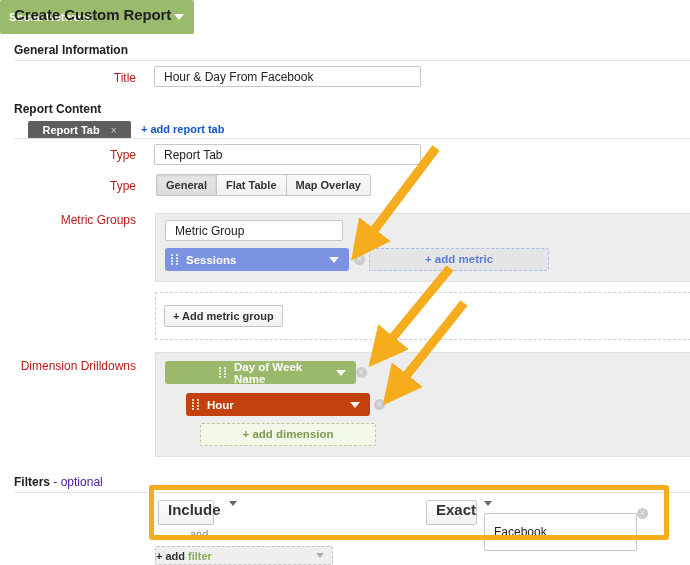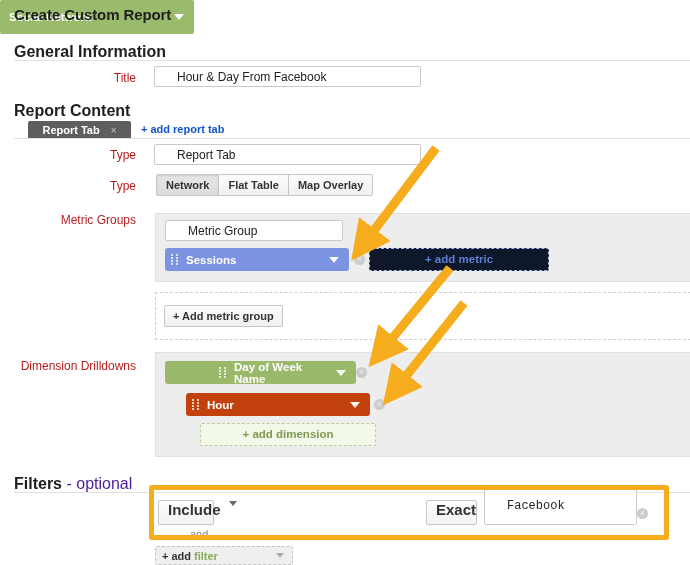--- a/index.html
+++ b/index.html
@@ -18,21 +18,21 @@
   .page { position: relative; width: 690px; height: 565px; }
 
   
   .page-title {
     position: absolute; left: 14px; top: 6px;
     font-size: 15px; font-weight: bold; color: #202020;
     letter-spacing: -0.1px;
   }
   .section-head {
     position: absolute; left: 14px;
-    font-size: 16px; font-weight: bold; color: #202020;
+    font-size: 12px; font-weight: bold; color: #202020;
   }
   .section-head .opt { font-weight: normal; color: #4c1d95; }
   #sh-general { top: 43px; }
   #sh-content { top: 102px; }
   #sh-filters { top: 475px; }
 
   .rule {
     position: absolute; left: 14px; right: 0px; height: 1px;
     background: #e2e2e2;
   }
@@ -48,21 +48,21 @@
     font-size: 12px;
   }
 
   .text-input {
     position: absolute;
     background: #fff;
     border: 1px solid #c9c9c9;
     border-radius: 2px;
     height: 21px;
     line-height: 19px;
-    padding: 0 22px;
+    padding: 0 9px;
     font-size: 12px;
     color: #222;
     font-family: "Liberation Sans", sans-serif;
   }
 
   
   .tab-chip {
     position: absolute; left: 28px; top: 121px;
     width: 103px; height: 18px;
     background: #5e5e5e;
@@ -143,21 +143,21 @@
 
   .dash-add {
     position: absolute;
     height: 23px; line-height: 21px;
     text-align: center;
     font-size: 11.5px; font-weight: bold;
     border-radius: 2px;
   }
   #add-metric {
     left: 369px; top: 248px; width: 180px;
-    background: #0f172a; border: 1px dashed #a8bdf0; color: #5b7fd4;
+    background: #e5e5e5; border: 1px dashed #a8bdf0; color: #5b7fd4;
   }
   #add-dimension {
     left: 200px; top: 423px; width: 176px;
     background: #f3f9e8; border: 1px dashed #b9ce95; color: #7d9a52;
   }
 
   .btn-grey {
     position: absolute;
     height: 22px; line-height: 20px; padding: 0 8px;
     font-size: 11px; font-weight: bold; color: #333;
@@ -199,32 +199,32 @@
     color: #fff; font-size: 11.5px; font-weight: bold;
     display: flex; align-items: center; gap: 48px;
   }
   #f-dimension .dlabel { padding-left: 9px; flex: 1; }
   #f-dimension .caret2 {
     width: 0; height: 0; margin-right: 10px;
     border-left: 5px solid transparent;
     border-right: 5px solid transparent;
     border-top: 6px solid #fff;
   }
-  #f-value { left: 484px; top: 487px; width: 153px; height: 38px; line-height: 21px; font-family: Liberation Mono, monospace; }
+  #f-value { left: 484px; top: 513px; width: 153px; height: 38px; line-height: 21px; }
   #f-del { left: 637px; top: 508px; }
 
   .and-text {
     position: absolute; left: 190px; top: 528px;
     font-size: 11px; color: #888;
   }
   #add-filter {
-    position: absolute; left: 155px; top: 546px; width: 138px; height: 19px;
+    position: absolute; left: 155px; top: 546px; width: 178px; height: 19px;
     background: #efefef; border: 1px dashed #c4c4c4; border-radius: 2px;
     font-size: 11px; font-weight: bold; color: #333;
-    display: flex; align-items: center; padding-left: 6px;
+    display: flex; align-items: center; 
   }
   #add-filter .grn { color: #8aab5c; margin-left: 3px; }
   #add-filter .cv3 {
     margin-left: auto; margin-right: 8px;
     width: 0; height: 0;
     border-left: 4px solid transparent;
     border-right: 4px solid transparent;
     border-top: 5px solid #aaa;
   }
 
@@ -252,21 +252,21 @@
   </div>
   <div class="add-tab">+ add report tab</div>
 
   <div class="rule" id="rule-content"></div>
 
   <div class="field-label" style="left:60px; top:148px; width:76px;">Type</div>
   <input class="text-input" style="left: 154px; top: 144px; width: 267px;" id="inp-name" value="Report Tab" placeholder="Report tab name">
 
   <div class="field-label" style="left:60px; top:179px; width:76px;">Type</div>
   <div class="type-group">
-    <div class="type-btn on">Network</div>
+    <div class="type-btn on">General</div>
     <div class="type-btn">Flat Table</div>
     <div class="type-btn">Map Overlay</div>
   </div>
 
   <div class="field-label" style="left:30px; top:213px; width:106px;">Metric Groups</div>
   <div class="panel" id="panel-metric"></div>
 
   <input class="text-input" style="left: 165px; top: 220px; width: 178px;" id="inp-metric-group" value="Metric Group" placeholder="Metric group name">
 
   <div class="pill" id="pill-sessions" style="left:165px; top:248px; width:184px; background:#7b93e0;">

